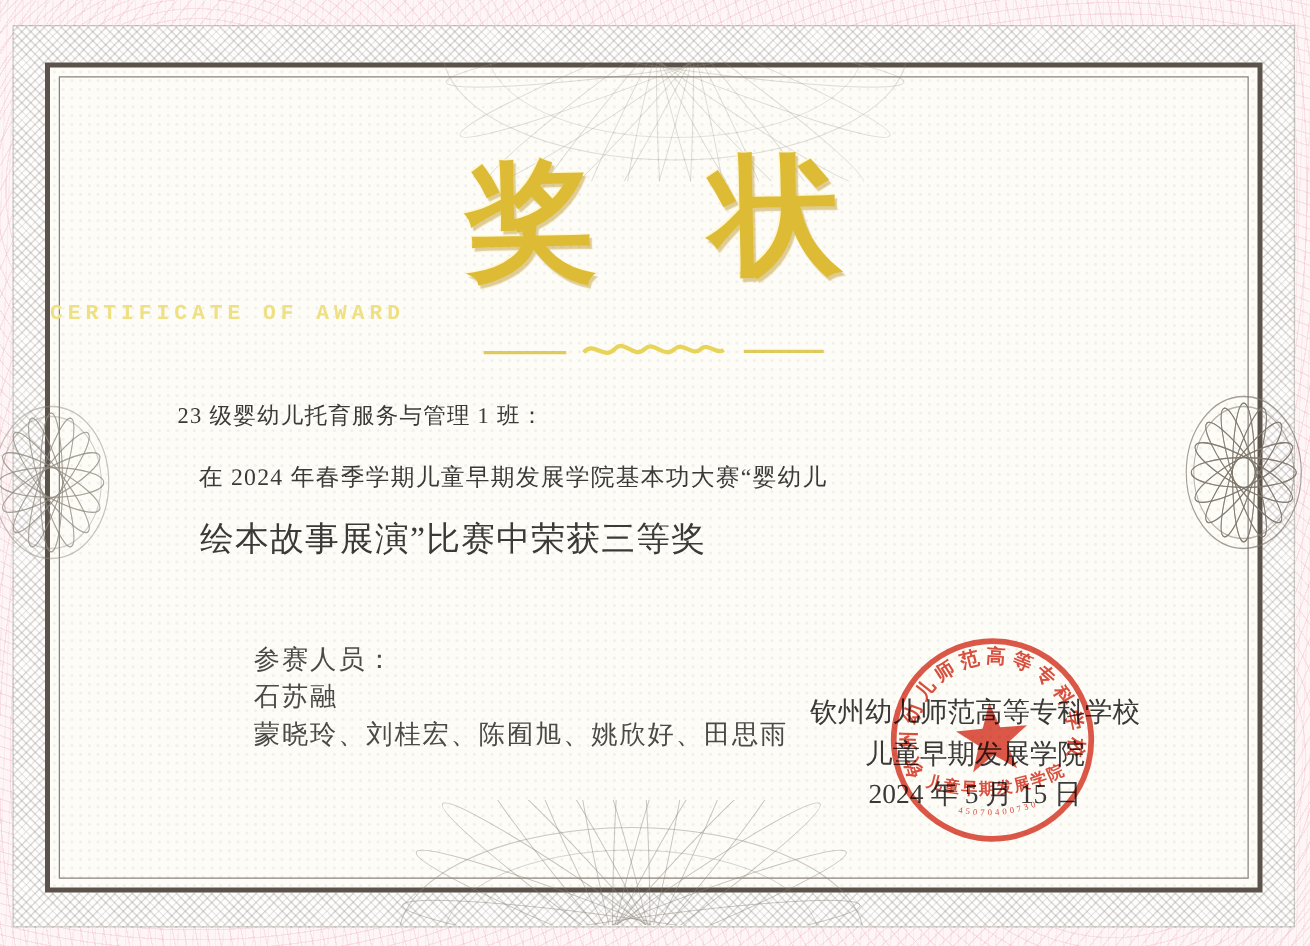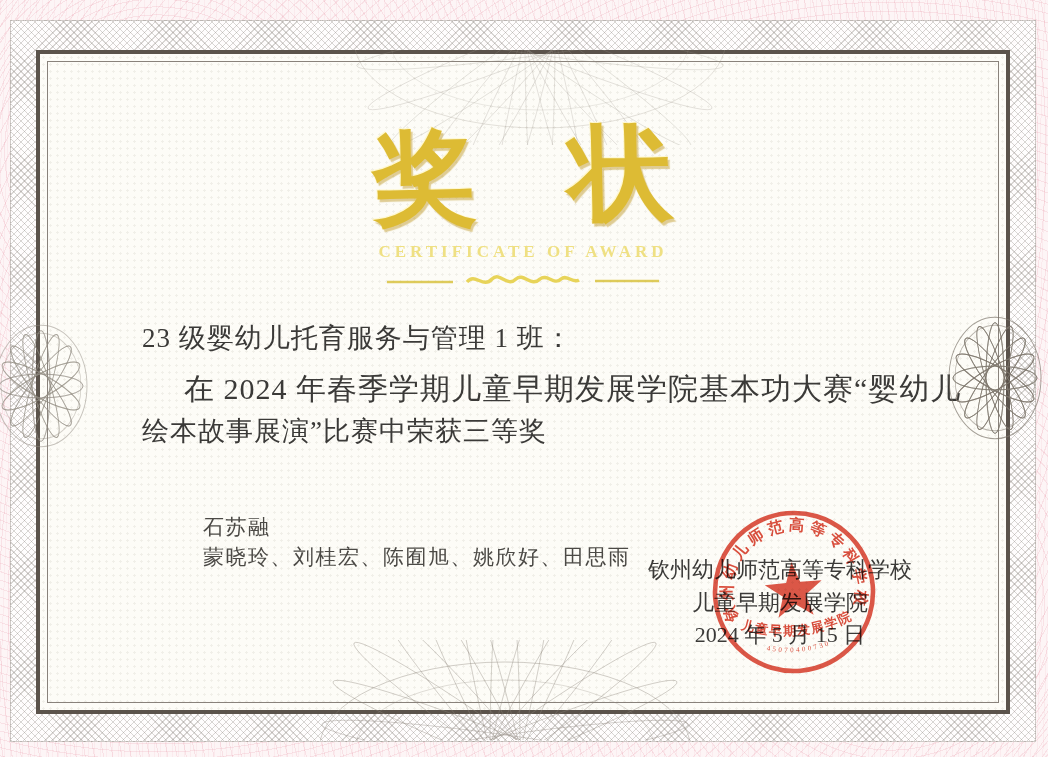--- a/index.html
+++ b/index.html
@@ -32,28 +32,29 @@
   .abs{position:absolute;}
   .title{
     top:62px;left:0;right:0;text-align:center;
     font-size:104px;font-weight:700;line-height:1.15;
     letter-spacing:92px;padding-left:92px;
     color:var(--gold,#ddbb34);
     text-shadow:2px 3px 1px rgba(186,146,26,0.45), -1px -1px 0 rgba(255,246,196,0.8);
     transform:rotate(-1.2deg);
   }
   .subtitle{
-    top:188px;left:0;right:0;text-align:center;
+    top:188px;left:0;right:0;text-align:left;
     font-size:17px;font-weight:700;letter-spacing:4px;
     color:var(--pale-gold,#efe083);
+    font-family:Liberation Mono, monospace;
   }
   .flourish{top:216px;left:0;right:0;text-align:center;}
-  .recipient{top:266px;left:102px;font-size:27px;color:var(--ink,#3b3a38);letter-spacing:1px;text-align:right;}
-  .body1{top:315px;left:118px;font-size:30px;color:var(--ink,#3b3a38);text-indent:26px;letter-spacing:1px;}
-  .body2{top:359px;left:102px;font-size:27px;color:var(--ink,#3b3a38);letter-spacing:1px;}
+  .recipient{top:266px;left:102px;font-size:18px;color:var(--ink,#3b3a38);letter-spacing:1px;text-align:right;}
+  .body1{top:315px;left:93px;font-size:19px;color:var(--ink,#3b3a38);text-indent:26px;letter-spacing:1px;}
+  .body2{top:359px;left:120px;font-size:27px;color:var(--ink,#3b3a38);letter-spacing:1px;}
   .body3{top:397px;left:102px;font-size:27px;color:var(--ink,#3b3a38);text-indent:40px;letter-spacing:1px;}
   .participants{top:458px;left:163px;font-size:21px;line-height:30px;color:#4c4a46;letter-spacing:1.5px;}
   .issuer{top:500px;left:575px;width:330px;text-align:center;font-size:22px;line-height:32.5px;color:var(--ink,#3b3a38);}
   .seal{
     top:448px;left:664px;width:180px;height:180px;
     transform:rotate(-5deg);
     mix-blend-mode:multiply;opacity:0.92;
   }
   .fan{position:absolute;pointer-events:none;}
   .fan-top{left:290px;top:-4px;}
@@ -120,20 +121,21 @@
       <path d="M84,12 C92,2 100,19 109,9 C117,1 124,18 133,9 C141,2 148,18 157,9 C164,3 171,16 178,9 C184,4 190,14 196,10" fill="none" stroke="#e6cf48" stroke-width="3.4" opacity="0.9"></path>
       <line x1="212" y1="11" x2="276" y2="11" stroke="#d9c340" stroke-width="2.6" opacity="0.85"></line>
     </svg>
   </div>
 
   <div class="abs recipient">23 级婴幼儿托育服务与管理 1 班：</div>
   <div class="abs body1">在 2024 年春季学期儿童早期发展学院基本功大赛“婴幼儿</div>
   <div class="abs body2">绘本故事展演”比赛中荣获三等奖</div>
 
   <div class="abs participants">
+    <div>参赛人员：</div>
     <div>石苏融</div>
     <div>蒙晓玲、刘桂宏、陈囿旭、姚欣好、田思雨</div>
   </div>
 
   <div class="abs issuer">
     <div>钦州幼儿师范高等专科学校</div>
     <div>儿童早期发展学院</div>
     <div>2024 年 5 月 15 日</div>
   </div>
 

